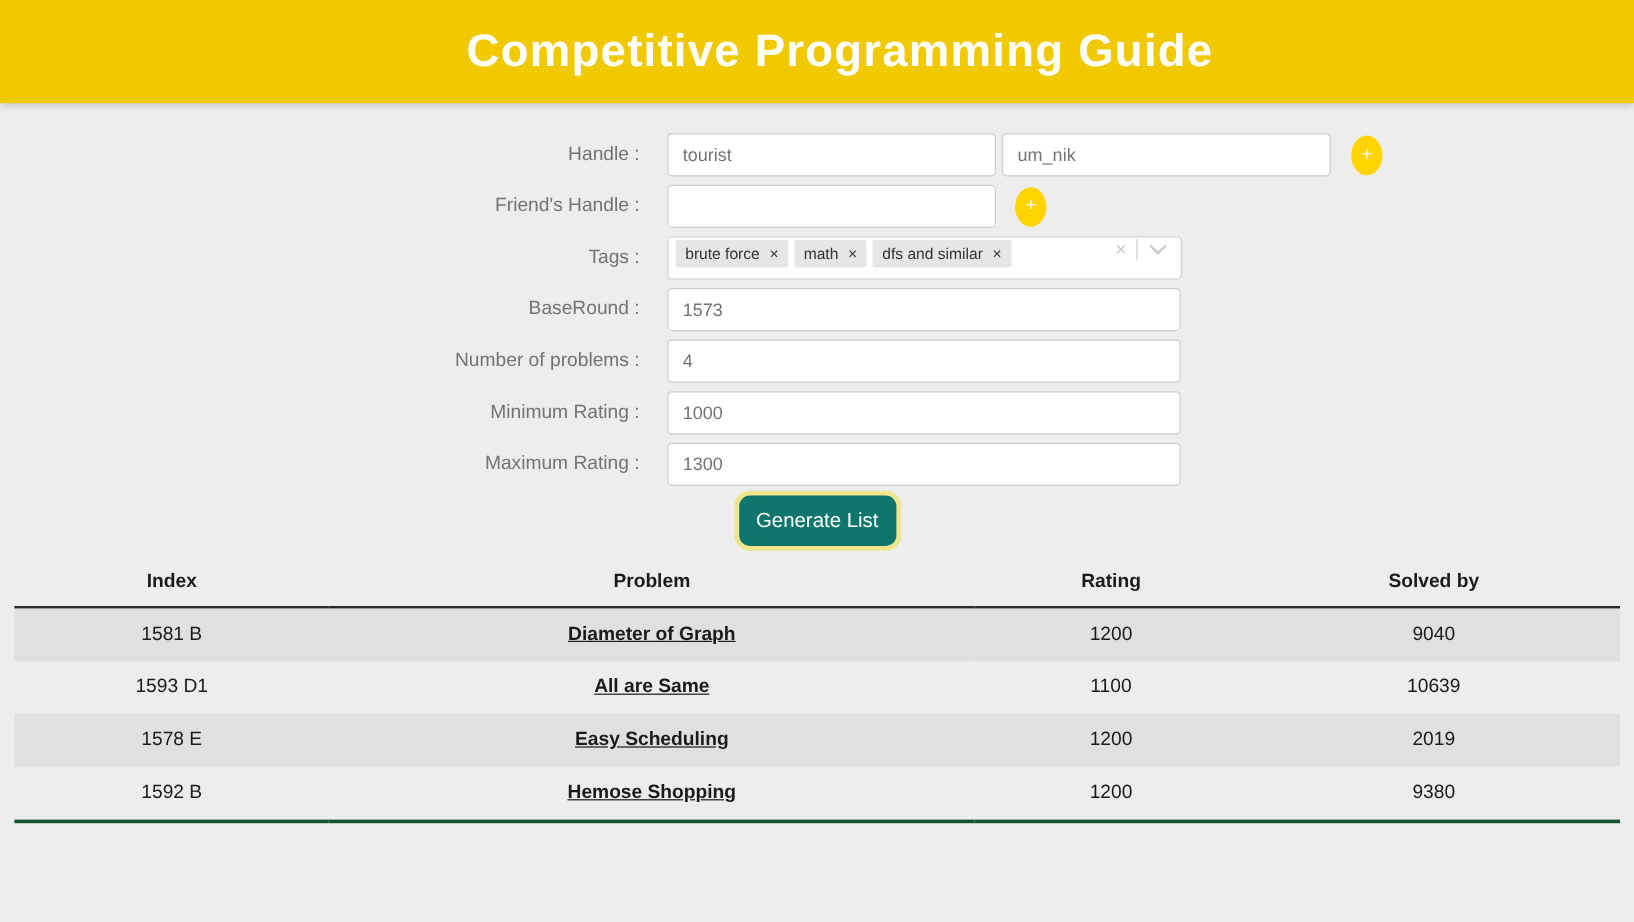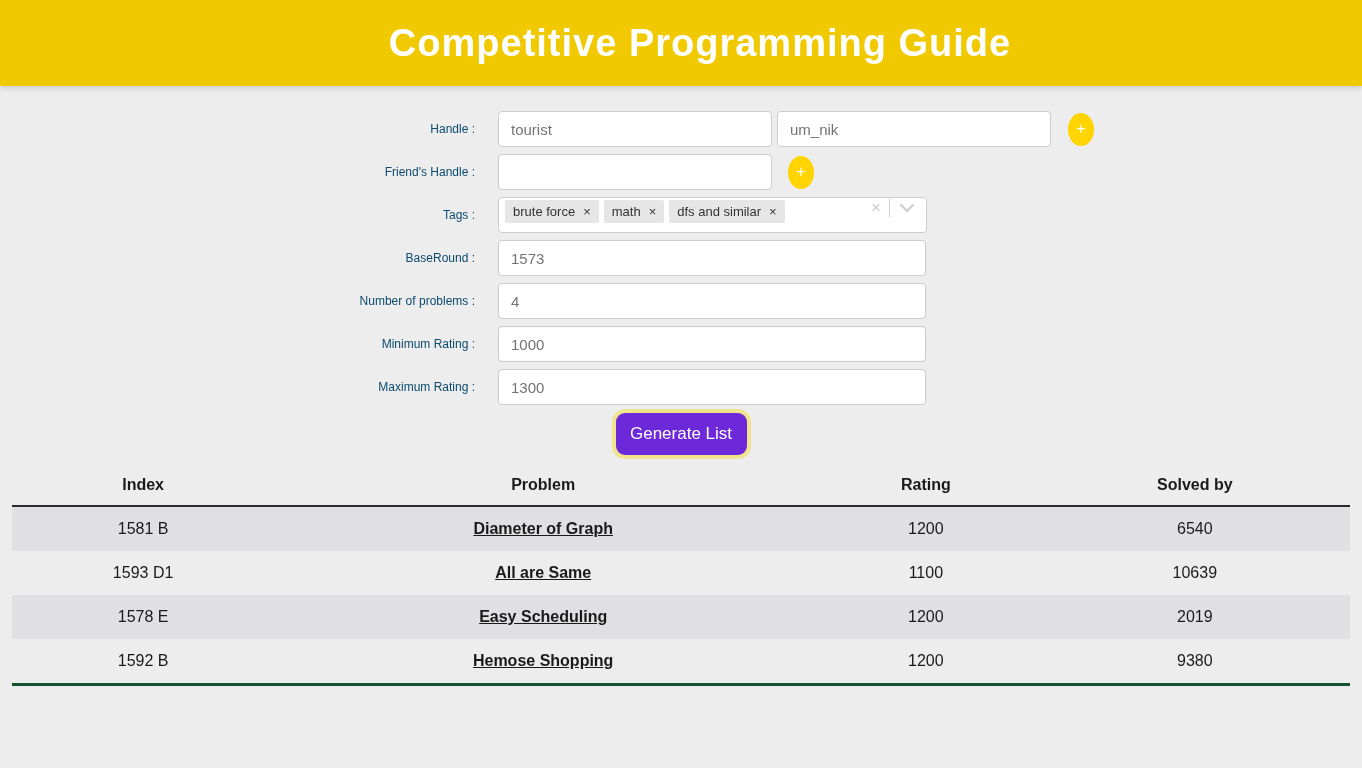--- a/index.html
+++ b/index.html
@@ -24,25 +24,25 @@
     letter-spacing: 1px;
   }
   
   .gen-form { padding-top: 25px; }
   .form-row {
     display: flex; align-items: center;
     margin-bottom: 7px;
     min-height: 36px;
   }
   .form-label {
-    width: 498px;
+    width: 556px;
     text-align: right;
     padding-right: 23px;
-    font-size: 12px;
-    color: #0c4a6e;
+    font-size: 16px;
+    color: #737373;
   }
   .text-input {
     height: 36px;
     border: 1px solid #cccccc;
     border-radius: 4px;
     background: #ffffff;
     padding: 0 12px;
     font-size: 15px;
     color: #737373;
     font-family: "Liberation Sans", sans-serif;
@@ -94,21 +94,21 @@
   .sep { width: 1px; height: 18px; background: #cccccc; }
   .chevron {
     color: #cccccc; padding: 0 4px 0 10px; cursor: pointer;
     font-size: 13px;
   }
   .chevron svg { display: block; }
   
   .btn-row { display: flex; justify-content: center; margin-top: 8px; }
   .generate-btn {
     width: 131px; height: 42px;
-    background: #6d28d9;
+    background: #0f766e;
     border: none;
     border-radius: 9px;
     color: #ffffff;
     font-size: 17px;
     font-family: "Liberation Sans", sans-serif;
     cursor: pointer;
     box-shadow: 0 0 0 4px rgba(240, 225, 110, 0.75);
   }
   
   .problems-table {
@@ -233,21 +233,21 @@
         <th class="col-solved">Solved by</th>
       </tr>
     </thead>
     <tbody>
       <tr>
         <td>1581 B</td>
         <td>
           <a class="problem-link">Diameter of Graph</a>
         </td>
         <td>1200</td>
-        <td>6540</td>
+        <td>9040</td>
       </tr>
       <tr>
         <td>1593 D1</td>
         <td>
           <a class="problem-link">All are Same</a>
         </td>
         <td>1100</td>
         <td>10639</td>
       </tr>
       <tr>

